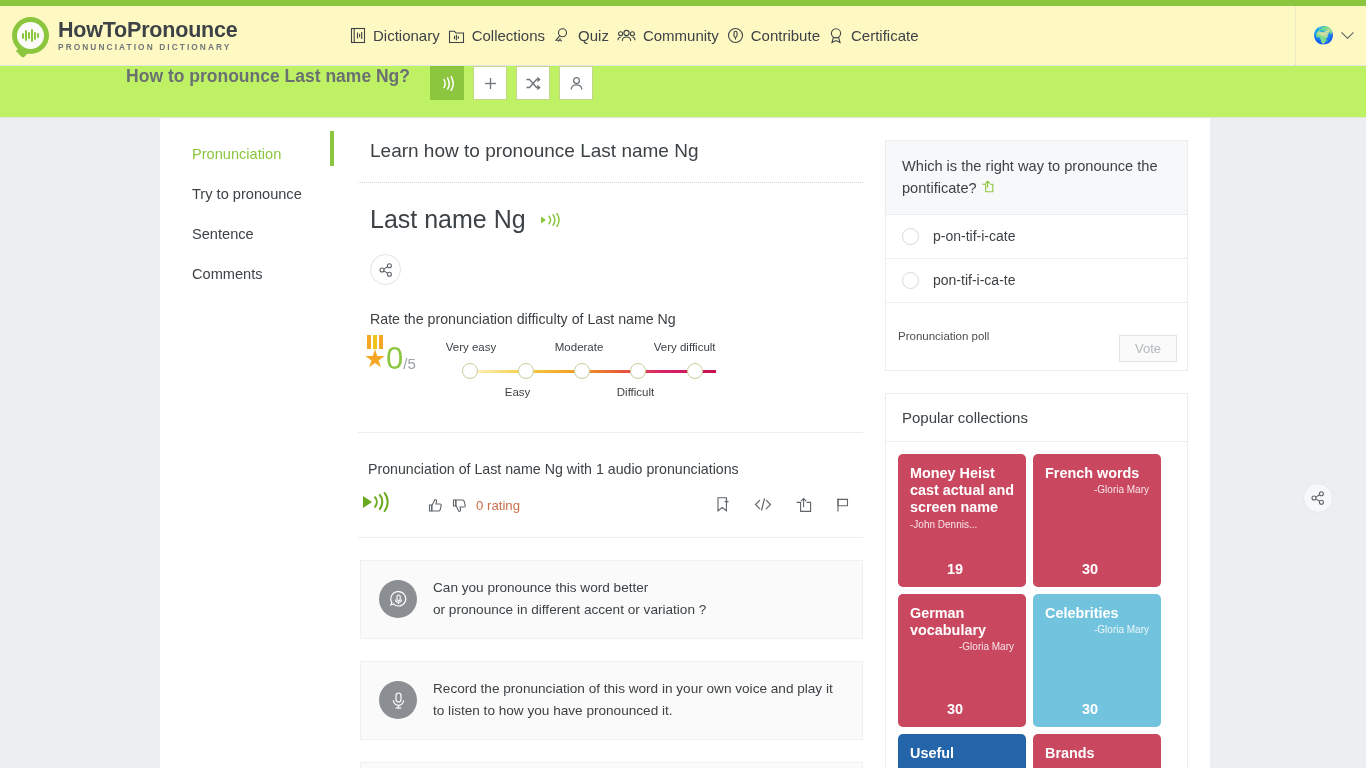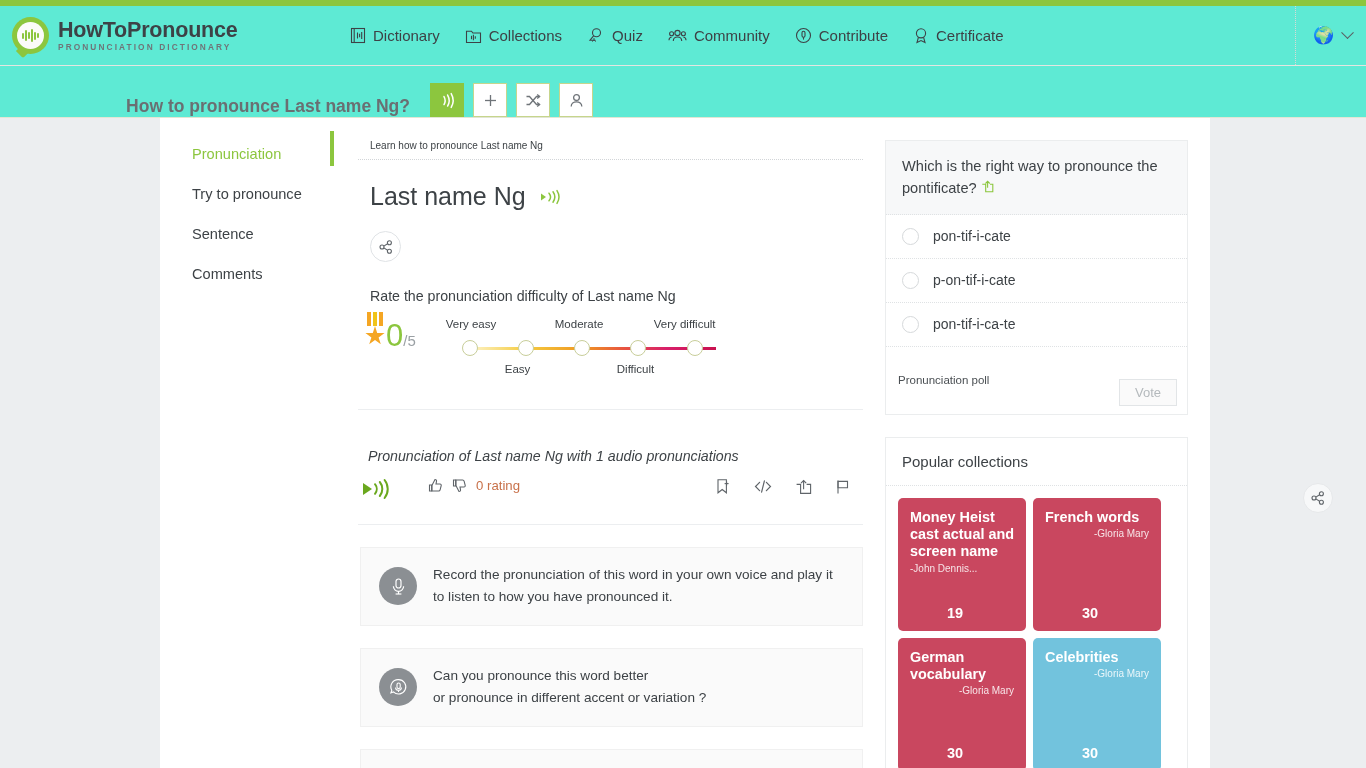--- a/index.html
+++ b/index.html
@@ -8,21 +8,21 @@
     overflow: hidden;
     font-family: "Liberation Sans", sans-serif;
     background: #eceef0;
     color: #3d4246;
   }
   
   .top-strip { height: 6px; background: #8cc63e; }
 
   
   .header {
-    height: 60px; background: #5eead4;
+    height: 60px; background: #fef9c3;
     display: flex; align-items: center;
     border-bottom: 1px solid #e4e6e0;
     position: relative;
   }
   .brand { display: flex; align-items: center; padding-left: 12px; width: 350px; }
   .logo-circle {
     width: 37px; height: 37px; border-radius: 50%;
     background: #8cc63e; position: relative;
     display: flex; align-items: center; justify-content: center;
   }
@@ -40,36 +40,36 @@
   .logo-inner i:nth-child(1){height:6px}
   .logo-inner i:nth-child(2){height:11px}
   .logo-inner i:nth-child(3){height:7px}
   .logo-inner i:nth-child(4){height:13px}
   .logo-inner i:nth-child(5){height:8px}
   .logo-inner i:nth-child(6){height:5px}
   .brand-text { margin-left: 9px; }
   .brand-title { font-size: 21.5px; font-weight: bold; color: #3d4246; letter-spacing: -.2px; line-height: 1.05; }
   .brand-sub { font-size: 8.3px; color: #6f7478; letter-spacing: 2.1px; font-weight: 600; margin-top: 1px; }
 
-  .nav { display: flex; align-items: center; gap: 25px; }
+  .nav { display: flex; align-items: center; gap: 8px; }
   .nav-item { display: flex; align-items: center; gap: 7px; font-size: 15px; color: #3d4246; cursor: pointer; }
   .nav-item svg { display: block; }
 
   .lang-picker {
     position: absolute; right: 14px; top: 0; height: 100%;
     display: flex; align-items: center; gap: 8px;
     padding-left: 18px; border-left: 1px dotted #d8dad5; cursor: pointer;
   }
   .globe { font-size: 17px; line-height: 1; }
   .chev { width: 9px; height: 9px; border-right: 1.6px solid #5a5f63; border-bottom: 1.6px solid #5a5f63; transform: rotate(45deg) translate(-2px,-2px); }
 
   
   .subbar {
-    height: 52px; background: #5eead4;
-    display: flex; align-items: flex-end;
+    height: 52px; background: #bef264;
+    display: flex; align-items: flex-start;
     border-bottom: 1px solid #e2e6d4;
     position: relative;
   }
   .page-title {
     width: 430px; text-align: right; padding-right: 20px;
     font-size: 17.5px; font-weight: bold; color: #6a6f72;
   }
   .searchwrap { display: flex; align-items: center; }
   .searchbox {
     display: flex; align-items: center; height: 34px;
@@ -109,21 +109,21 @@
   }
   .gutter-r { flex: 1; background: #eceef0; position: relative; }
 
   
   .sidenav { width: 198px; flex: none; padding-left: 32px; padding-top: 6px; }
   .sidenav div { font-size: 14.6px; color: #3d4246; margin-bottom: 24px; cursor: pointer; }
   .sidenav div.active { color: #8cc63e; }
 
   
   .main { width: 505px; flex: none; }
-  .learn-line { font-size: 10px; color: #3d4246; padding-left: 12px; position: relative; margin-bottom: 8px; }
+  .learn-line { font-size: 19px; color: #3d4246; padding-left: 12px; position: relative; margin-bottom: 20px; }
   .learn-line::before {
     content:""; position:absolute; left:-28px; top:-9px;
     width:4px; height:35px; background:#8cc63e;
   }
   .dotted-sep { border-top: 1px dotted #d2d5d8; margin: 0 0 22px 0; }
   .word-row { display: flex; align-items: baseline; gap: 14px; padding-left: 12px; }
   .word { font-size: 25px; color: #3d4246; }
   .share-circle {
     width: 31px; height: 31px; border-radius: 50%;
     border: 1px solid #e0e3e6; background:#fff;
@@ -155,22 +155,22 @@
     position: absolute; top: 9px; left: 8px; right: 8px; height: 3px;
     background: linear-gradient(to right,#fdf3c8 0%,#f5cb3f 23%,#ef9722 46%,#e8563f 62%,#d81f6a 80%,#c9114f 100%);
   }
   .knob {
     position: absolute; top: 2px; width: 16px; height: 16px;
     border-radius: 50%; background: #fff; border: 1.4px solid #c8ce9a; cursor: pointer;
   }
   .slider-labels-bot { position: relative; height: 16px; margin-top: 3px; text-decoration: underline; }
 
   .hr-light { border-top: 1px solid #eceef0; margin: 30px 0 0 0; }
-  .pron-count { font-size: 14.2px; color: #3d4246; padding-left: 10px; margin-top: 38px; font-style: italic; }
-  .audio-row { display: flex; align-items: flex-start; margin-top: 14px; padding-left: 4px; }
+  .pron-count { font-size: 14.2px; color: #3d4246; padding-left: 10px; margin-top: 28px; }
+  .audio-row { display: flex; align-items: flex-end; margin-top: 14px; padding-left: 4px; }
   .big-play { display:flex; align-items:center; cursor:pointer; }
   .rating-group { display: flex; align-items: center; gap: 9px; margin-left: 38px; }
   .rating-text { font-size: 13.2px; color: #c8714a; }
   .icon-group { display: flex; align-items: center; gap: 23px; margin-left: auto; padding-right: 12px; }
   .icon-btn { cursor: pointer; display:flex; }
 
   .hr-light2 { border-top: 1px solid #eceef0; margin: 24px 0 0 0; }
 
   .promo {
     display: flex; align-items: center; gap: 16px;
@@ -495,70 +495,66 @@
           <span class="icon-btn">
             <svg width="16" height="16" viewBox="0 0 16 16" fill="none" stroke="#5f6469" stroke-width="1.1">
               <line x1="3" y1="1.6" x2="3" y2="14.4"></line>
                 <path d="M3 2.4h9.5v6.4H3z"></path>
             </svg>
           </span>
         </span>
       </div>
 
       <div class="hr-light2"></div>
-
-      <div class="promo">
-        <span class="mic-circle">
-          <svg width="17" height="19" viewBox="0 0 17 19" fill="none" stroke="#fff" stroke-width="1.2">
-            <rect x="6" y="2" width="5" height="9" rx="2.5"></rect>
-              <path d="M3.4 9.2a5.1 5.1 0 0 0 10.2 0"></path>
-              <line x1="8.5" y1="14.3" x2="8.5" y2="17"></line>
-              <line x1="5.6" y1="17" x2="11.4" y2="17"></line>
-          </svg>
-        </span>
-        <span class="promo-text">Record the pronunciation of this word in your own voice and play it to listen to how you have pronounced it.</span>
-      </div>
 
       <div class="promo second">
         <span class="mic-circle">
           <svg width="19" height="19" viewBox="0 0 19 19" fill="none" stroke="#fff" stroke-width="1.1">
             <path d="M9.5 1.6a7.2 7.2 0 1 1-5 12.3l-2.6.9.9-2.5A7.2 7.2 0 0 1 9.5 1.6z"></path>
             <rect x="8" y="5" width="3.2" height="5.6" rx="1.6"></rect>
               <path d="M6.6 9.4a2.9 2.9 0 0 0 5.8 0"></path>
               <line x1="9.5" y1="12.3" x2="9.5" y2="14"></line>
           </svg>
         </span>
         <span class="promo-text">
           <span>Can you pronounce this word better</span><br>
           <span>or pronounce in different accent or variation ?</span>
         </span>
       </div>
 
+      <div class="promo">
+        <span class="mic-circle">
+          <svg width="17" height="19" viewBox="0 0 17 19" fill="none" stroke="#fff" stroke-width="1.2">
+            <rect x="6" y="2" width="5" height="9" rx="2.5"></rect>
+              <path d="M3.4 9.2a5.1 5.1 0 0 0 10.2 0"></path>
+              <line x1="8.5" y1="14.3" x2="8.5" y2="17"></line>
+              <line x1="5.6" y1="17" x2="11.4" y2="17"></line>
+          </svg>
+        </span>
+        <span class="promo-text">Record the pronunciation of this word in your own voice and play it to listen to how you have pronounced it.</span>
+      </div>
+
       <div class="examples">Examples of in a sentence</div>
     </div>
 
     <div class="rail">
 
       <div class="card">
         <div class="poll-q">
           <span>Which is the right way to pronounce the pontificate?</span>
           <span>
             <svg width="13" height="13" viewBox="0 0 13 13" fill="none" stroke="#8cc63e" stroke-width="1.1">
               <path d="M1.3 4.2h3.4v7.6h7.1V4.2H9"></path>
                 <path d="M6.6 7.8V1.4"></path>
                 <path d="M4.5 3.5 6.6 1.3l2.1 2.2"></path>
             </svg>
           </span>
         </div>
         <div class="poll-opt">
           <span class="radio"></span>
-          <span>pon-tif-i-cate</span>
-        </div>
-        <div class="poll-opt">
-          <span class="radio"></span>
           <span>p-on-tif-i-cate</span>
         </div>
         <div class="poll-opt">
           <span class="radio"></span>
           <span>pon-tif-i-ca-te</span>
         </div>
         <div class="poll-foot">
           <span class="poll-foot-label">Pronunciation poll</span>
           <button class="vote-btn">Vote</button>
         </div>

